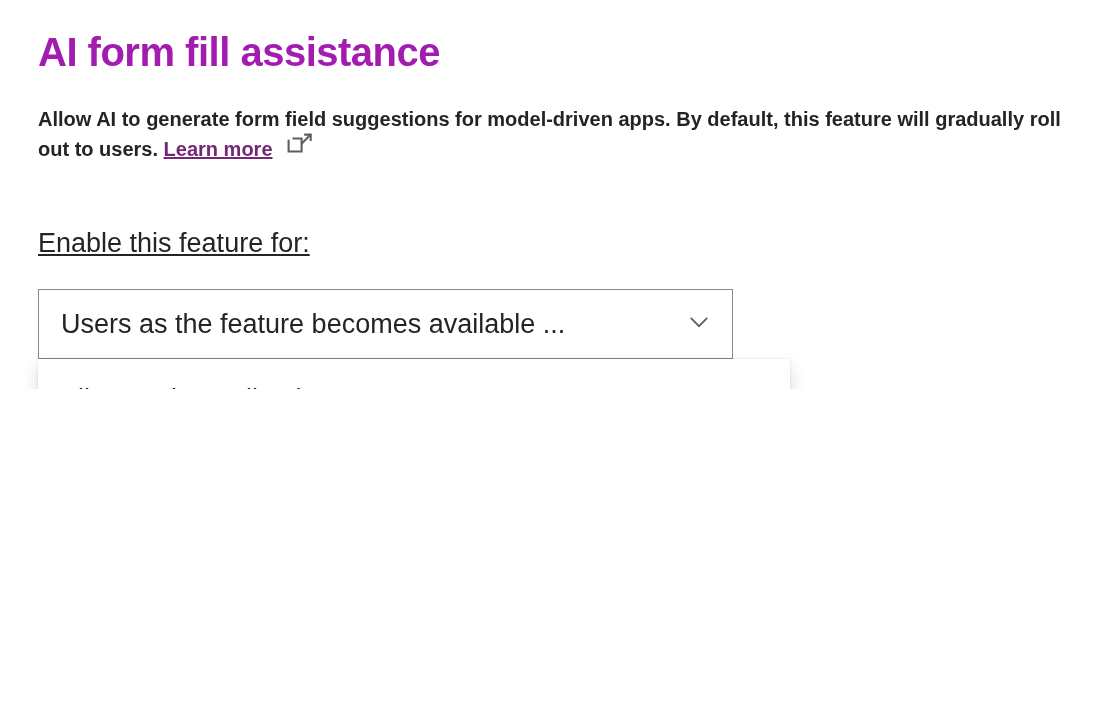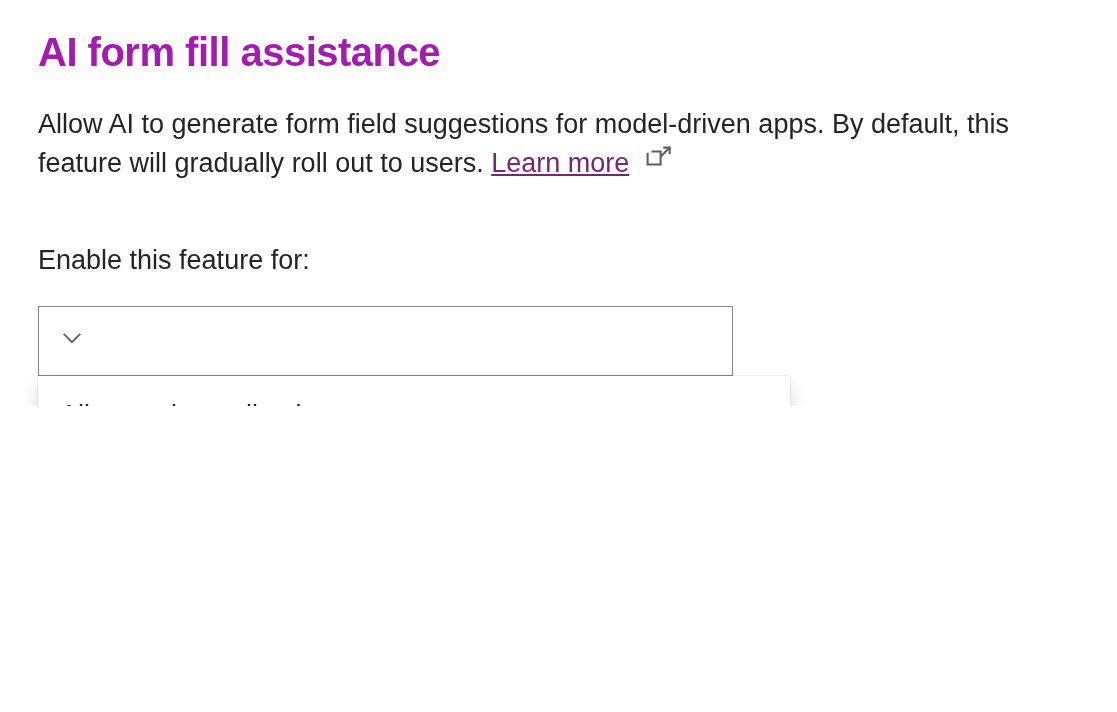--- a/index.html
+++ b/index.html
@@ -15,44 +15,45 @@
       width: 1117px;
     }
     .title {
       font-size: 40px;
       font-weight: 600;
       color: #a21caf;
       margin-bottom: 30px;
       letter-spacing: -0.5px;
     }
     .description {
-      font-size: 27px;
+      font-size: 20px;
       line-height: 1.45;
       color: #242424;
       margin-bottom: 60px;
-      font-weight: 400;
+      font-weight: 700;
     }
     .learn-more {
       color: #742774;
       text-decoration: underline;
       cursor: pointer;
       display: inline;
     }
     .external-icon {
       display: inline-block;
       vertical-align: middle;
       margin-left: 8px;
       position: relative;
       top: -2px;
     }
     .field-label {
       font-size: 27px;
       color: #242424;
       margin-bottom: 30px;
       font-weight: 400;
+      text-decoration: underline;
     }
     .select-wrapper {
       position: relative;
       width: 695px;
     }
     .select-control {
       width: 100%;
       height: 70px;
       border: 1px solid #8a8886;
       background: #ffffff;
@@ -110,20 +111,21 @@
       <path d="M14 2 L19 2 L19 7" stroke="#605e5c" stroke-width="1.6" fill="none"></path>
       <path d="M19 2 L12 9" stroke="#605e5c" stroke-width="1.6" fill="none"></path>
     </svg>
   </span>
 </p>
 
 <div class="field-label">Enable this feature for:</div>
 
 <div class="select-wrapper">
   <div class="select-control" role="combobox" aria-expanded="true">
+    <span class="select-value">Users as the feature becomes available ...</span>
     <span class="chevron">
       <svg width="22" height="22" viewBox="0 0 16 16" fill="none">
         <path d="M2 5 L8 11 L14 5" stroke="#605e5c" stroke-width="1.3" fill="none"></path>
       </svg>
     </span>
   </div>
   <div class="dropdown" role="listbox">
     <div class="dropdown-item" role="option">
       <span>All users immediately</span>
     </div>

